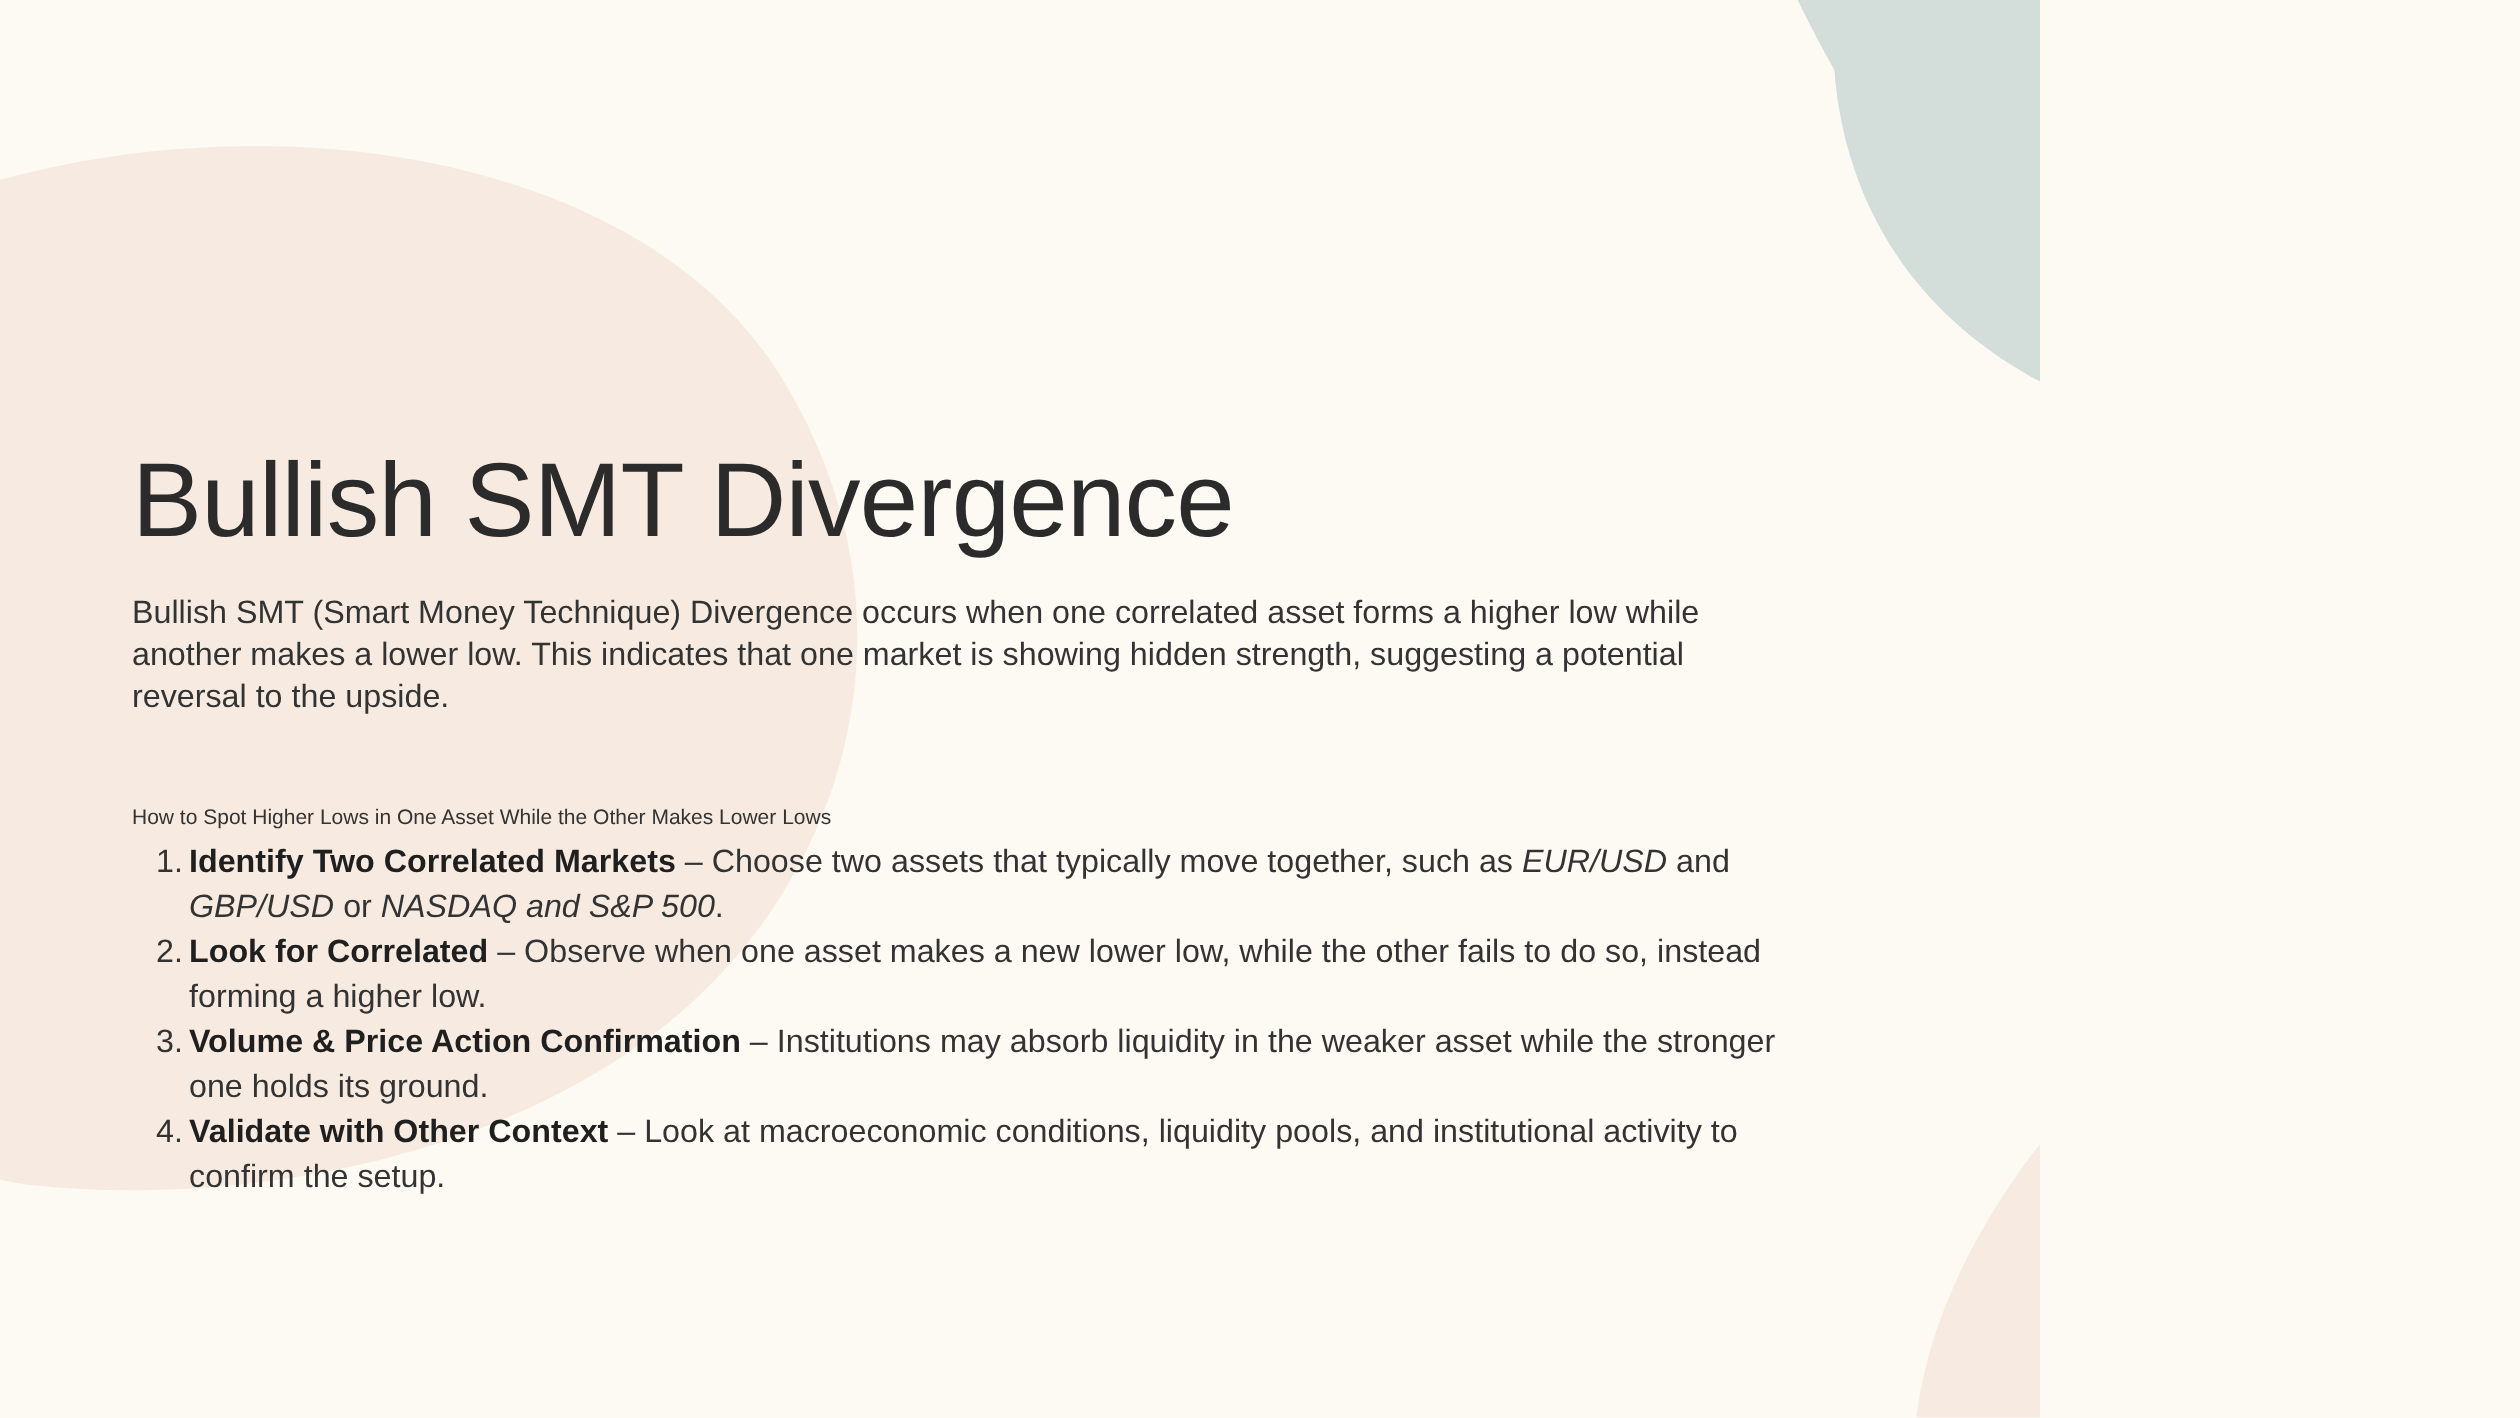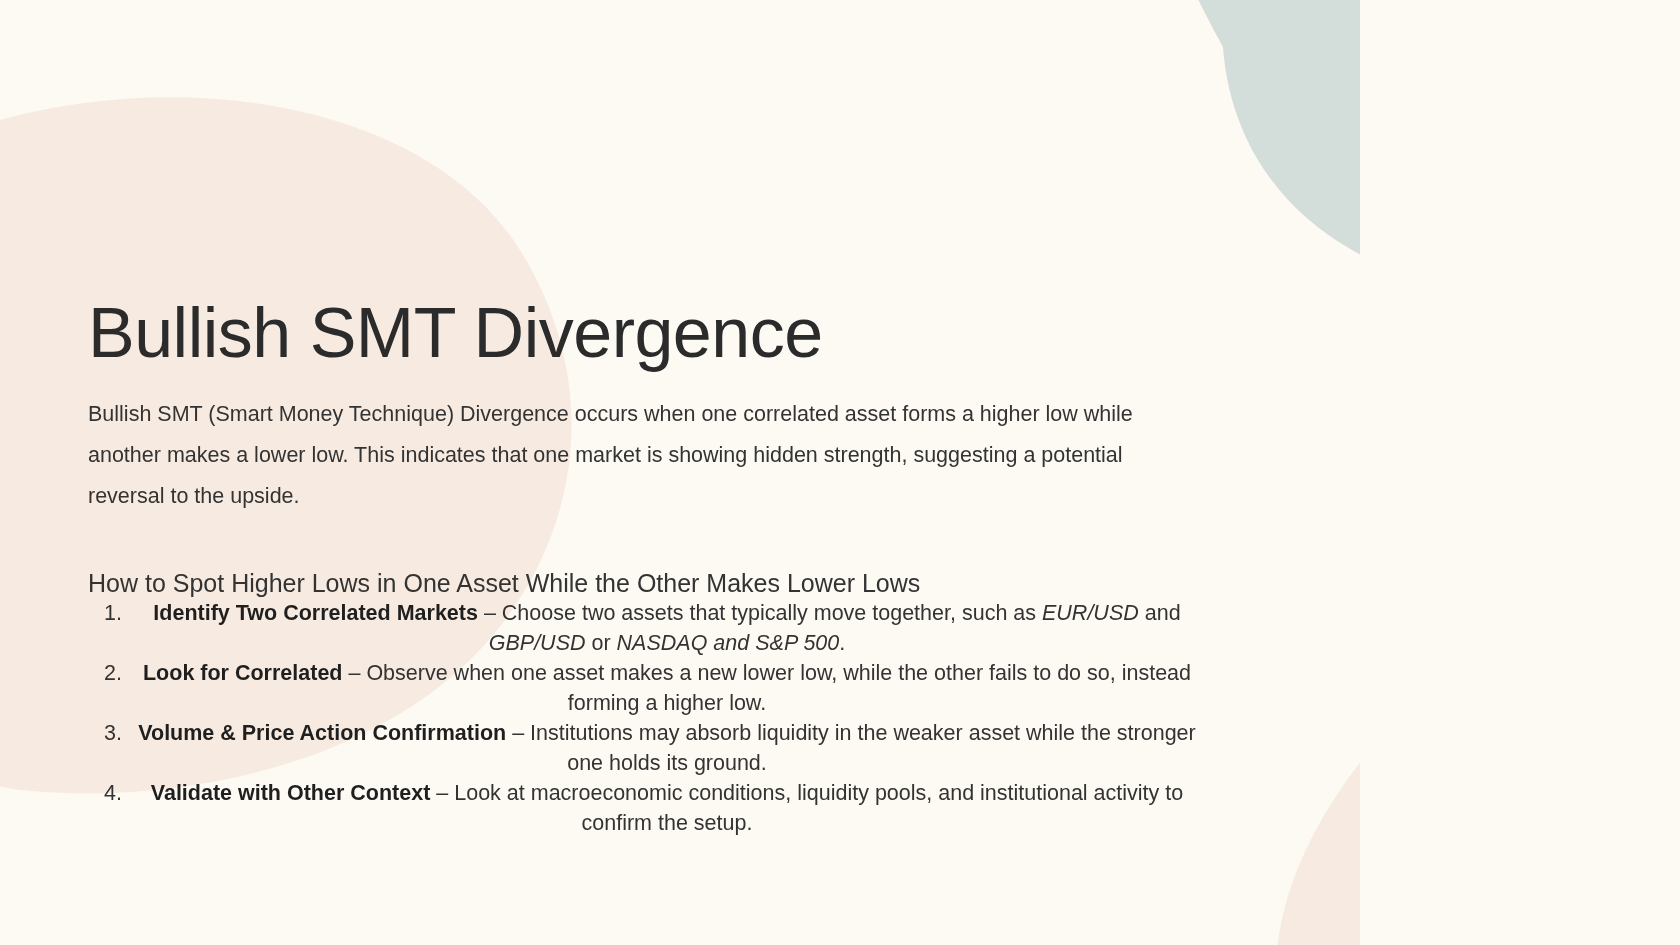--- a/index.html
+++ b/index.html
@@ -47,48 +47,47 @@
     line-height: 1.08;
     font-weight: 300;
     letter-spacing: -0.5px;
     color: #2b2b2b;
     margin: 0 0 22px 0;
     white-space: nowrap;
   }
 
   .body-paragraph {
     font-size: 21.5px;
-    line-height: 41px;
+    line-height: 28px;
     color: #333333;
     margin: 0;
     max-width: 1045px;
   }
 
   .section-lead {
-    font-size: 25px;
+    font-size: 14px;
     line-height: 30px;
     color: #333333;
     margin: 51px 0 0 0;
   }
 
   ol.steps {
     margin: 0;
     padding: 0 0 0 0;
     list-style: none;
     counter-reset: step;
   }
   ol.steps > li {
     counter-increment: step;
     position: relative;
     font-size: 21.5px;
     line-height: 30px;
     color: #333333;
     padding-left: 38px;
     margin: 0;
-    text-align: center;
   }
   ol.steps > li::before {
     content: counter(step) ".";
     position: absolute;
     left: 0;
     top: 0;
     width: 34px;
     text-align: right;
     color: #333333;
   }

